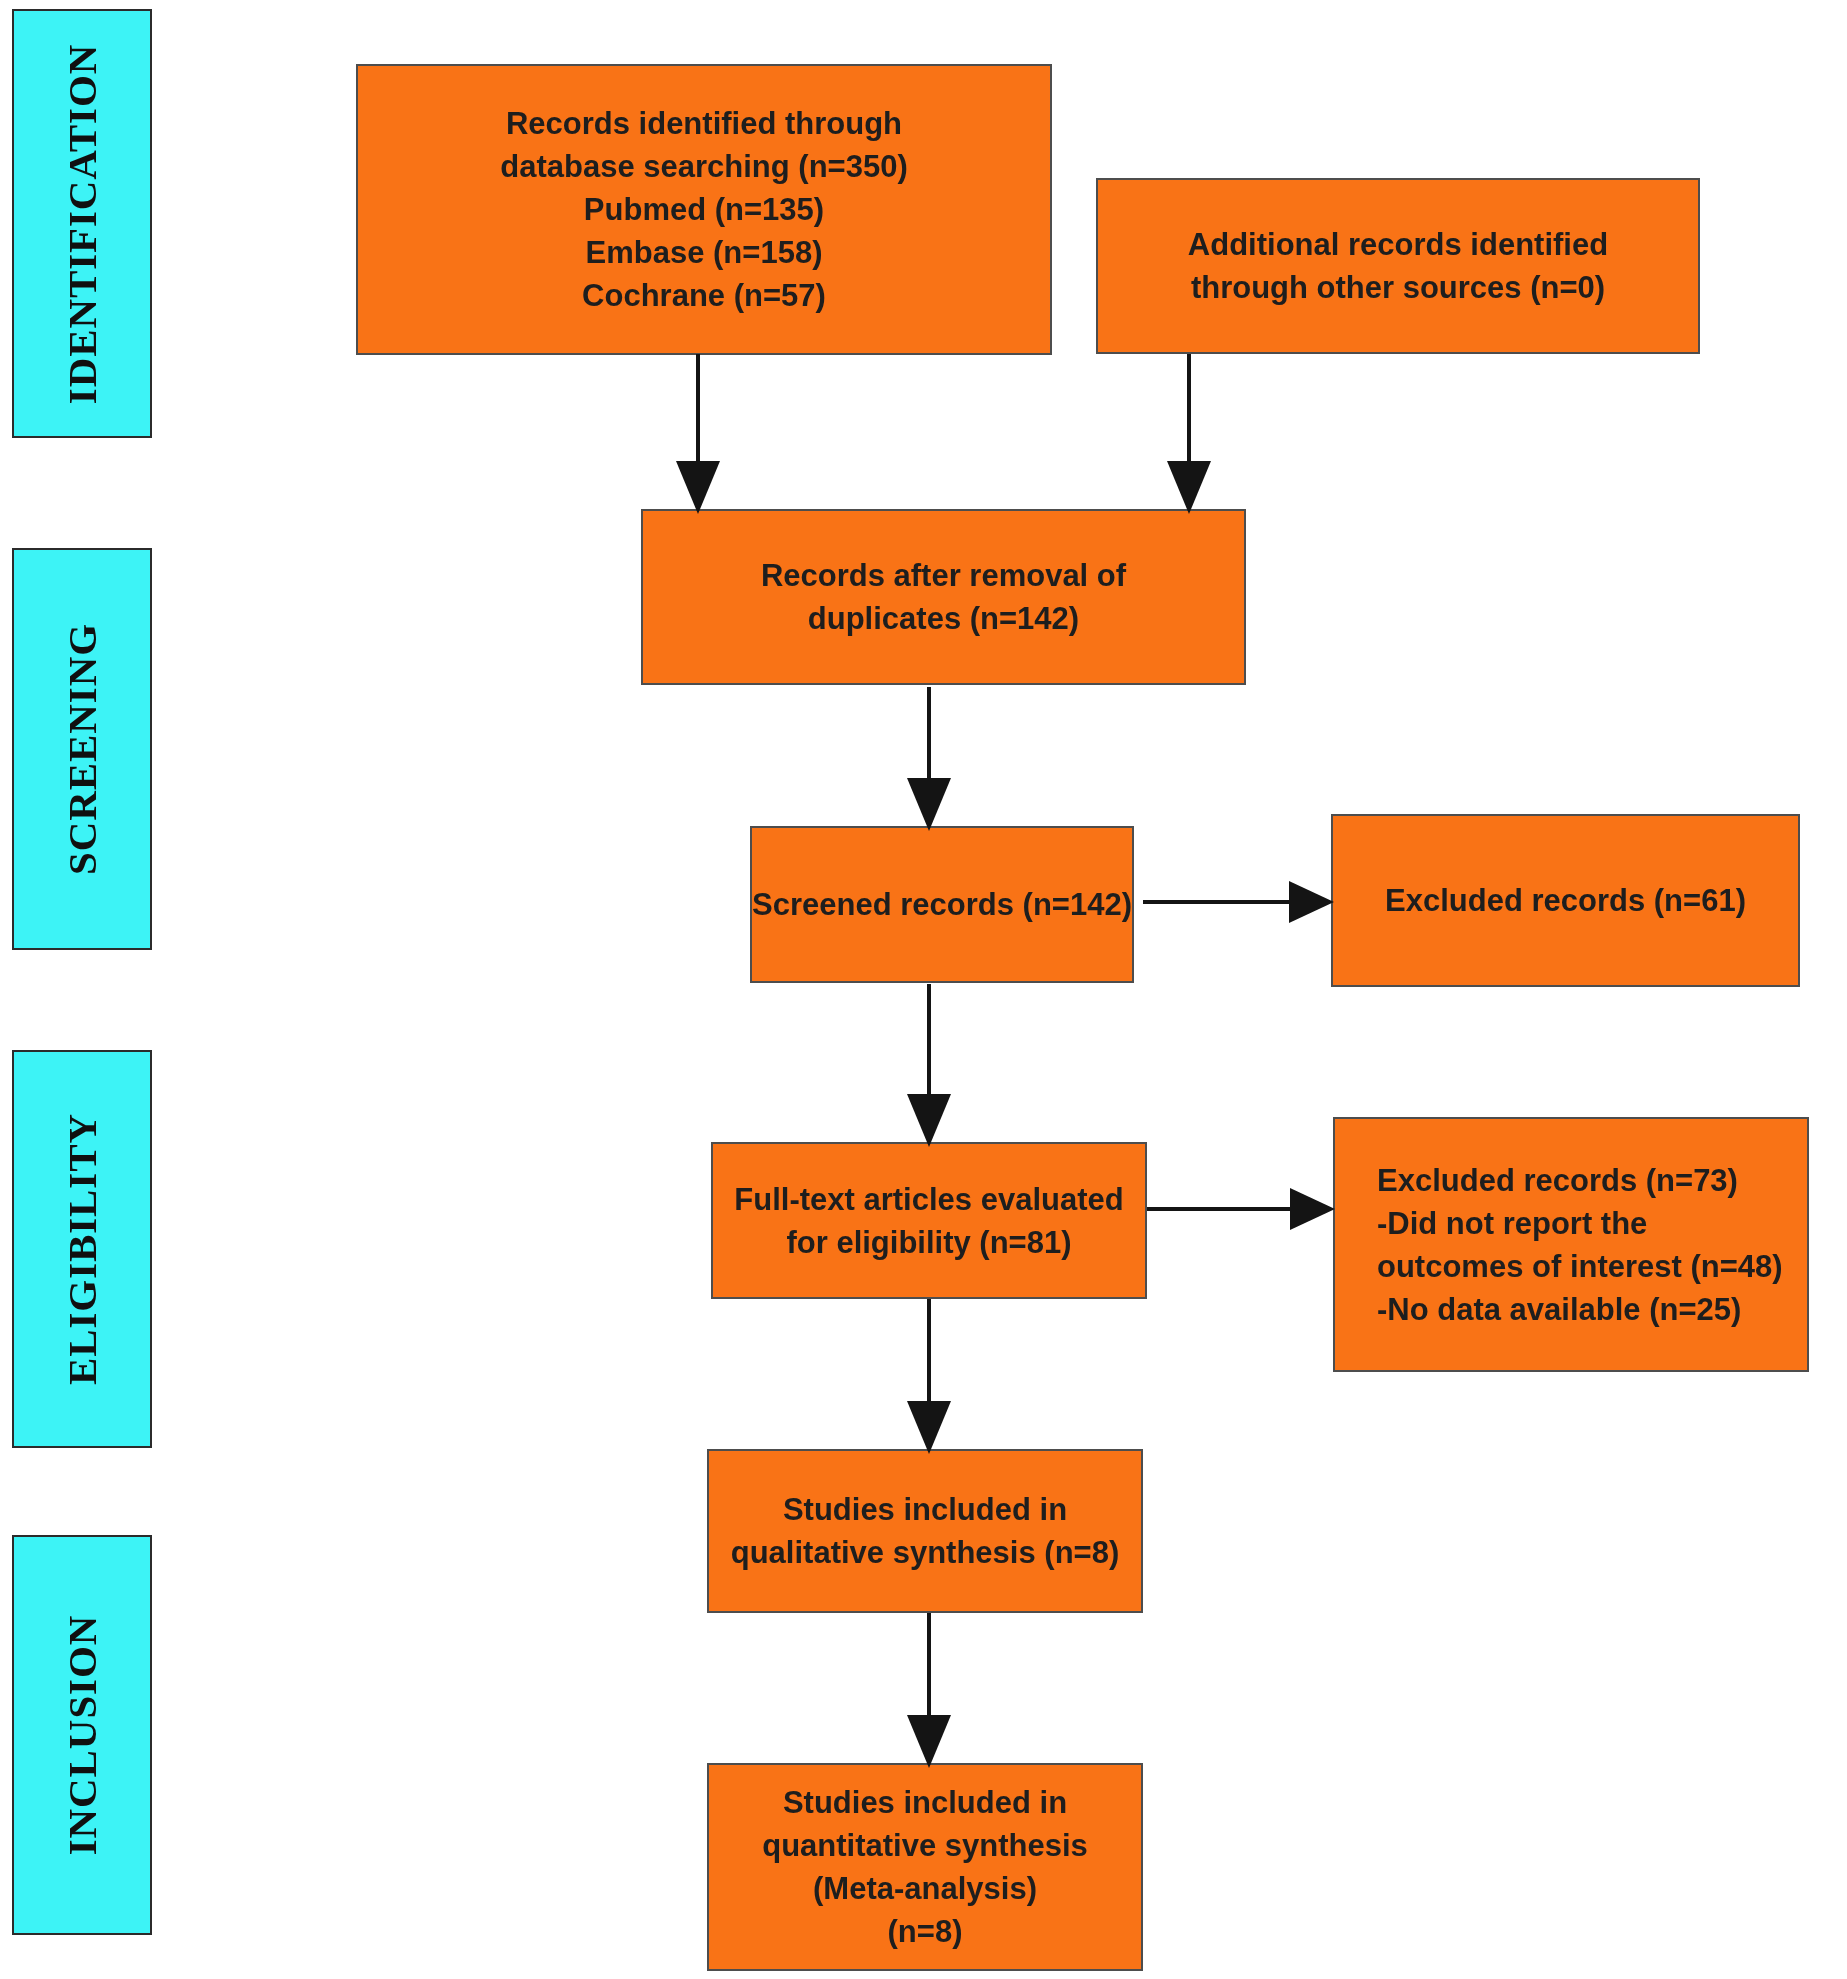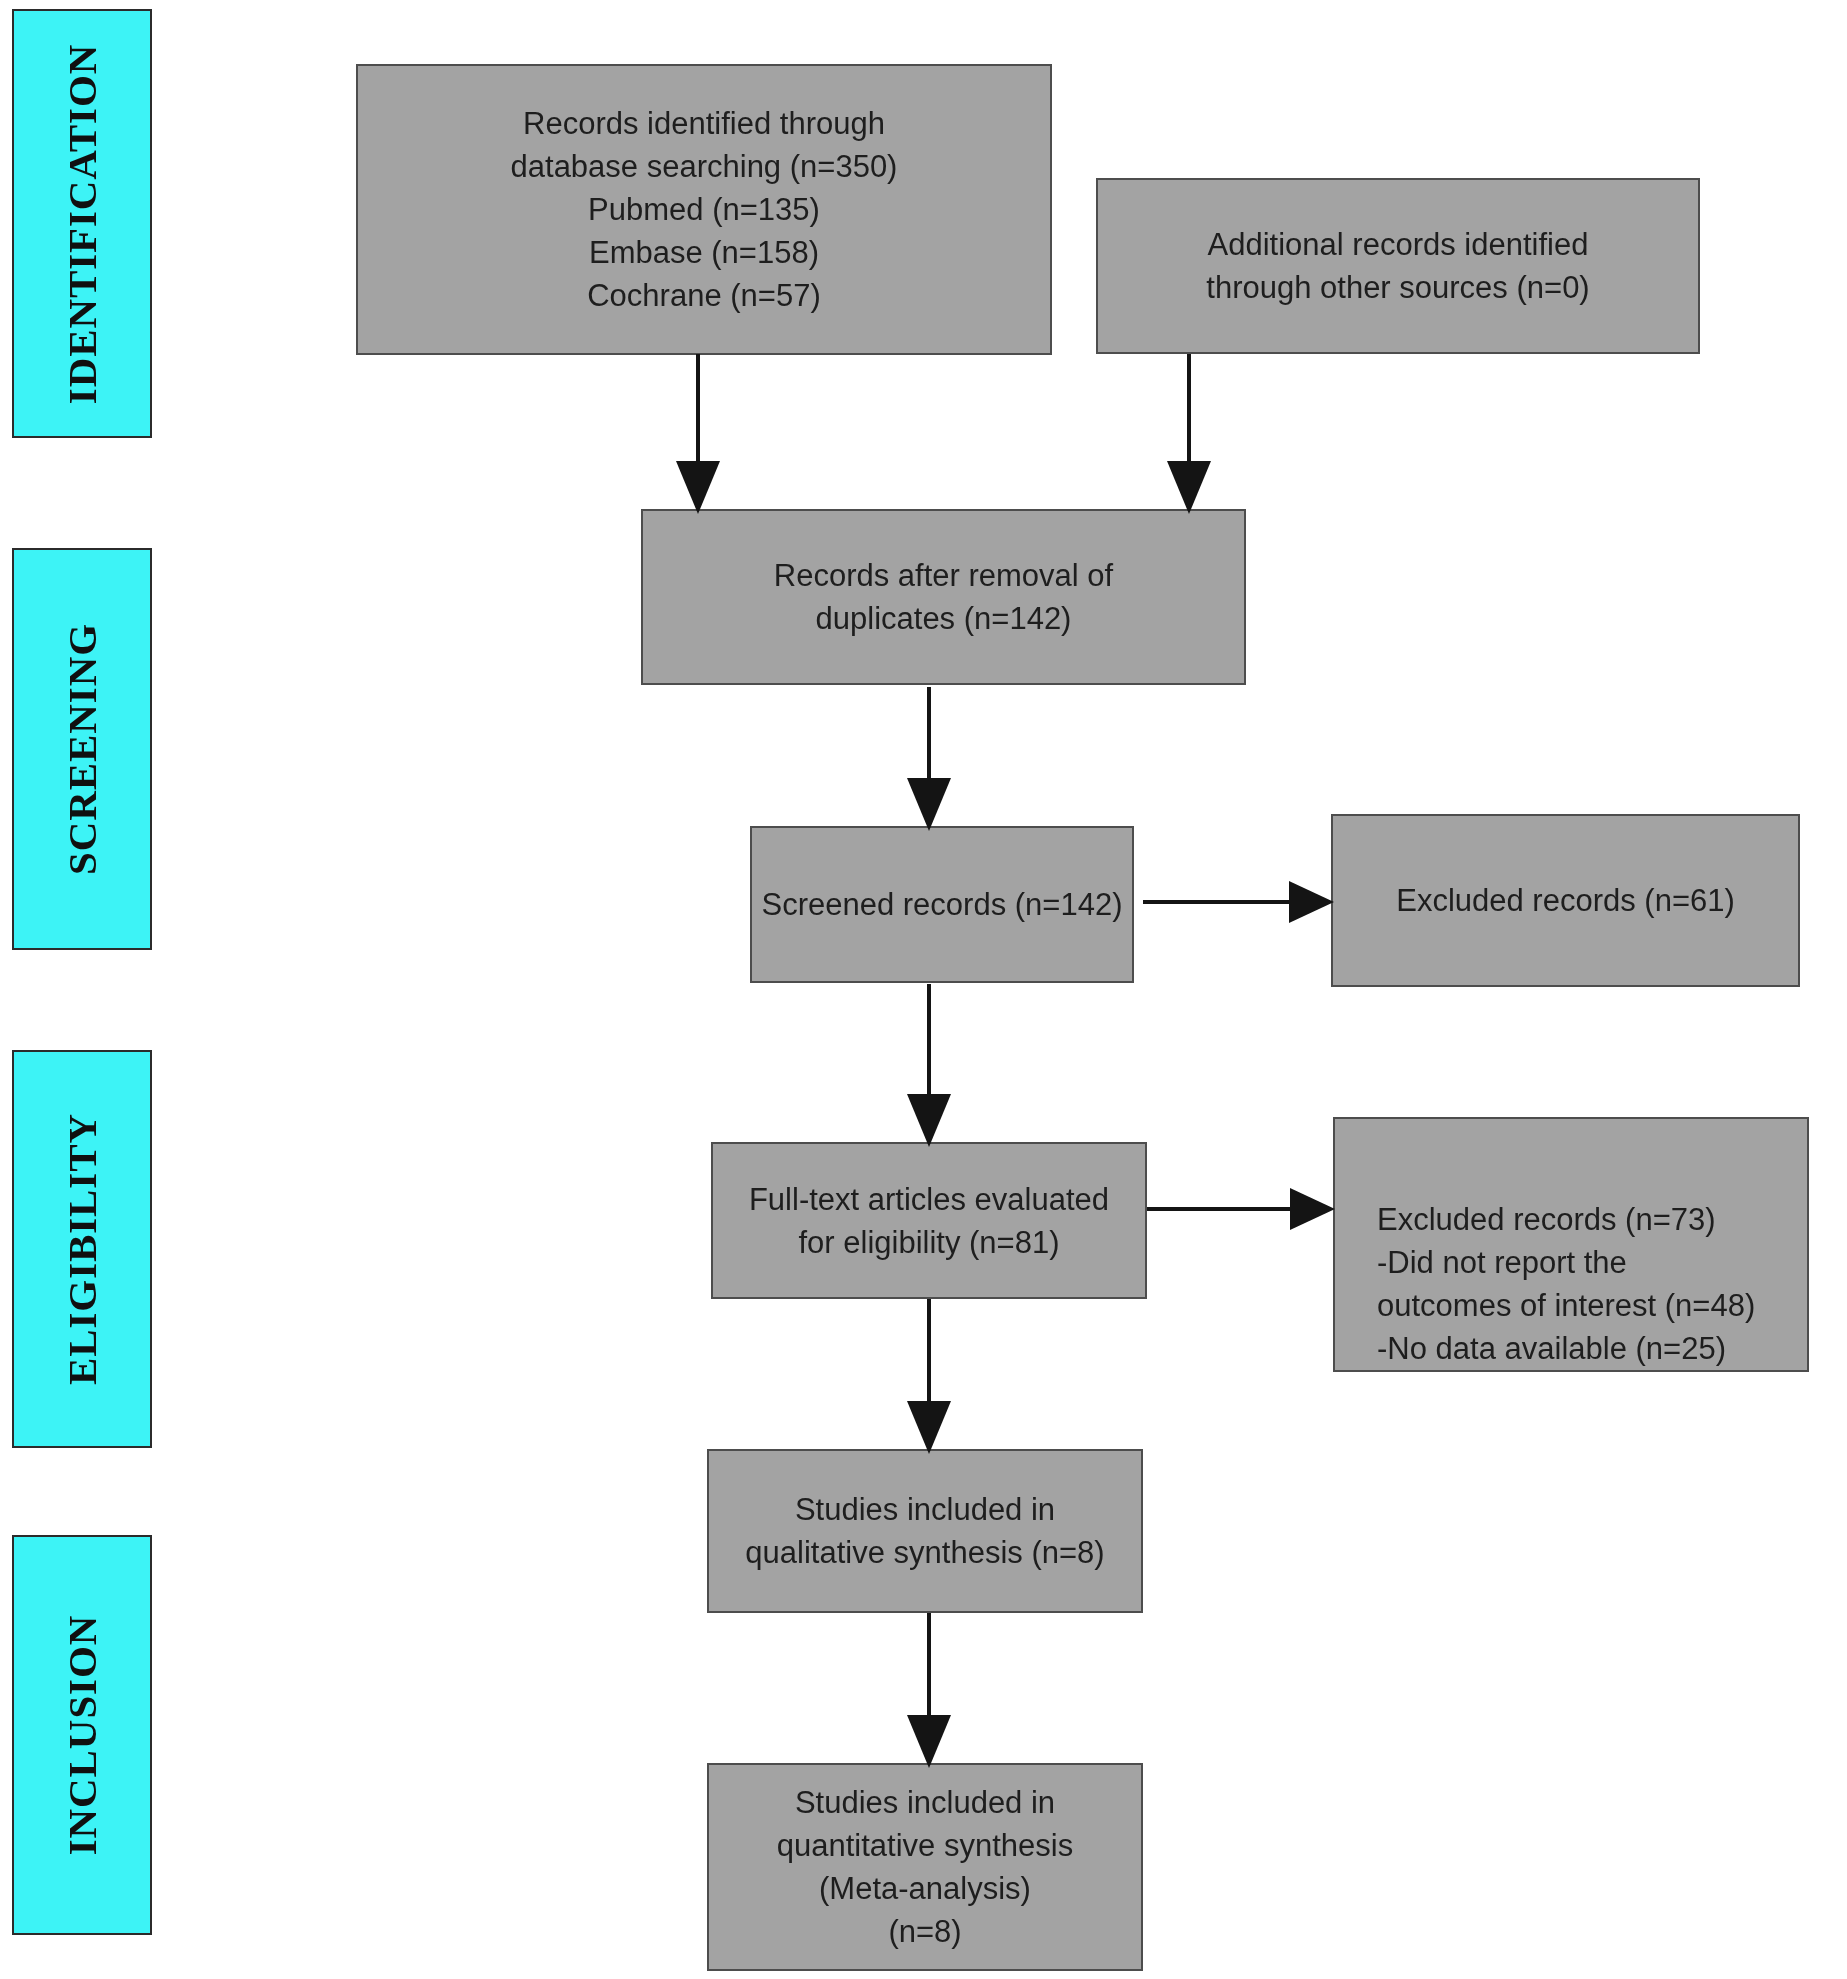--- a/index.html
+++ b/index.html
@@ -14,37 +14,37 @@
     height: 1979px;
     background: #ffffff;
     overflow: hidden;
   }
 
   
   .flowbox {
     position: absolute;
     box-sizing: border-box;
     border: 2.7px solid var(--box-border, #4d4d4d);
-    background: #a3a3a3;
+    background: #f97316;
     display: flex;
     align-items: center;
     justify-content: center;
     text-align: center;
     color: #1e1e1e;
     font-size: 31px;
     line-height: 43px;
     white-space: pre-line;
+    font-weight: bold;
   }
   .flowbox .boxtext { white-space: pre-line; }
   .flowbox.left-align {
     justify-content: flex-start;
     text-align: left;
     padding-left: 42px;
     padding-right: 18px;
-    align-items: flex-end;
   }
 
   
   .stagebox {
     position: absolute;
     box-sizing: border-box;
     border: 2.7px solid #2b2b2b;
     background: var(--stage-fill, #3df3f6);
     display: flex;
     align-items: center;

